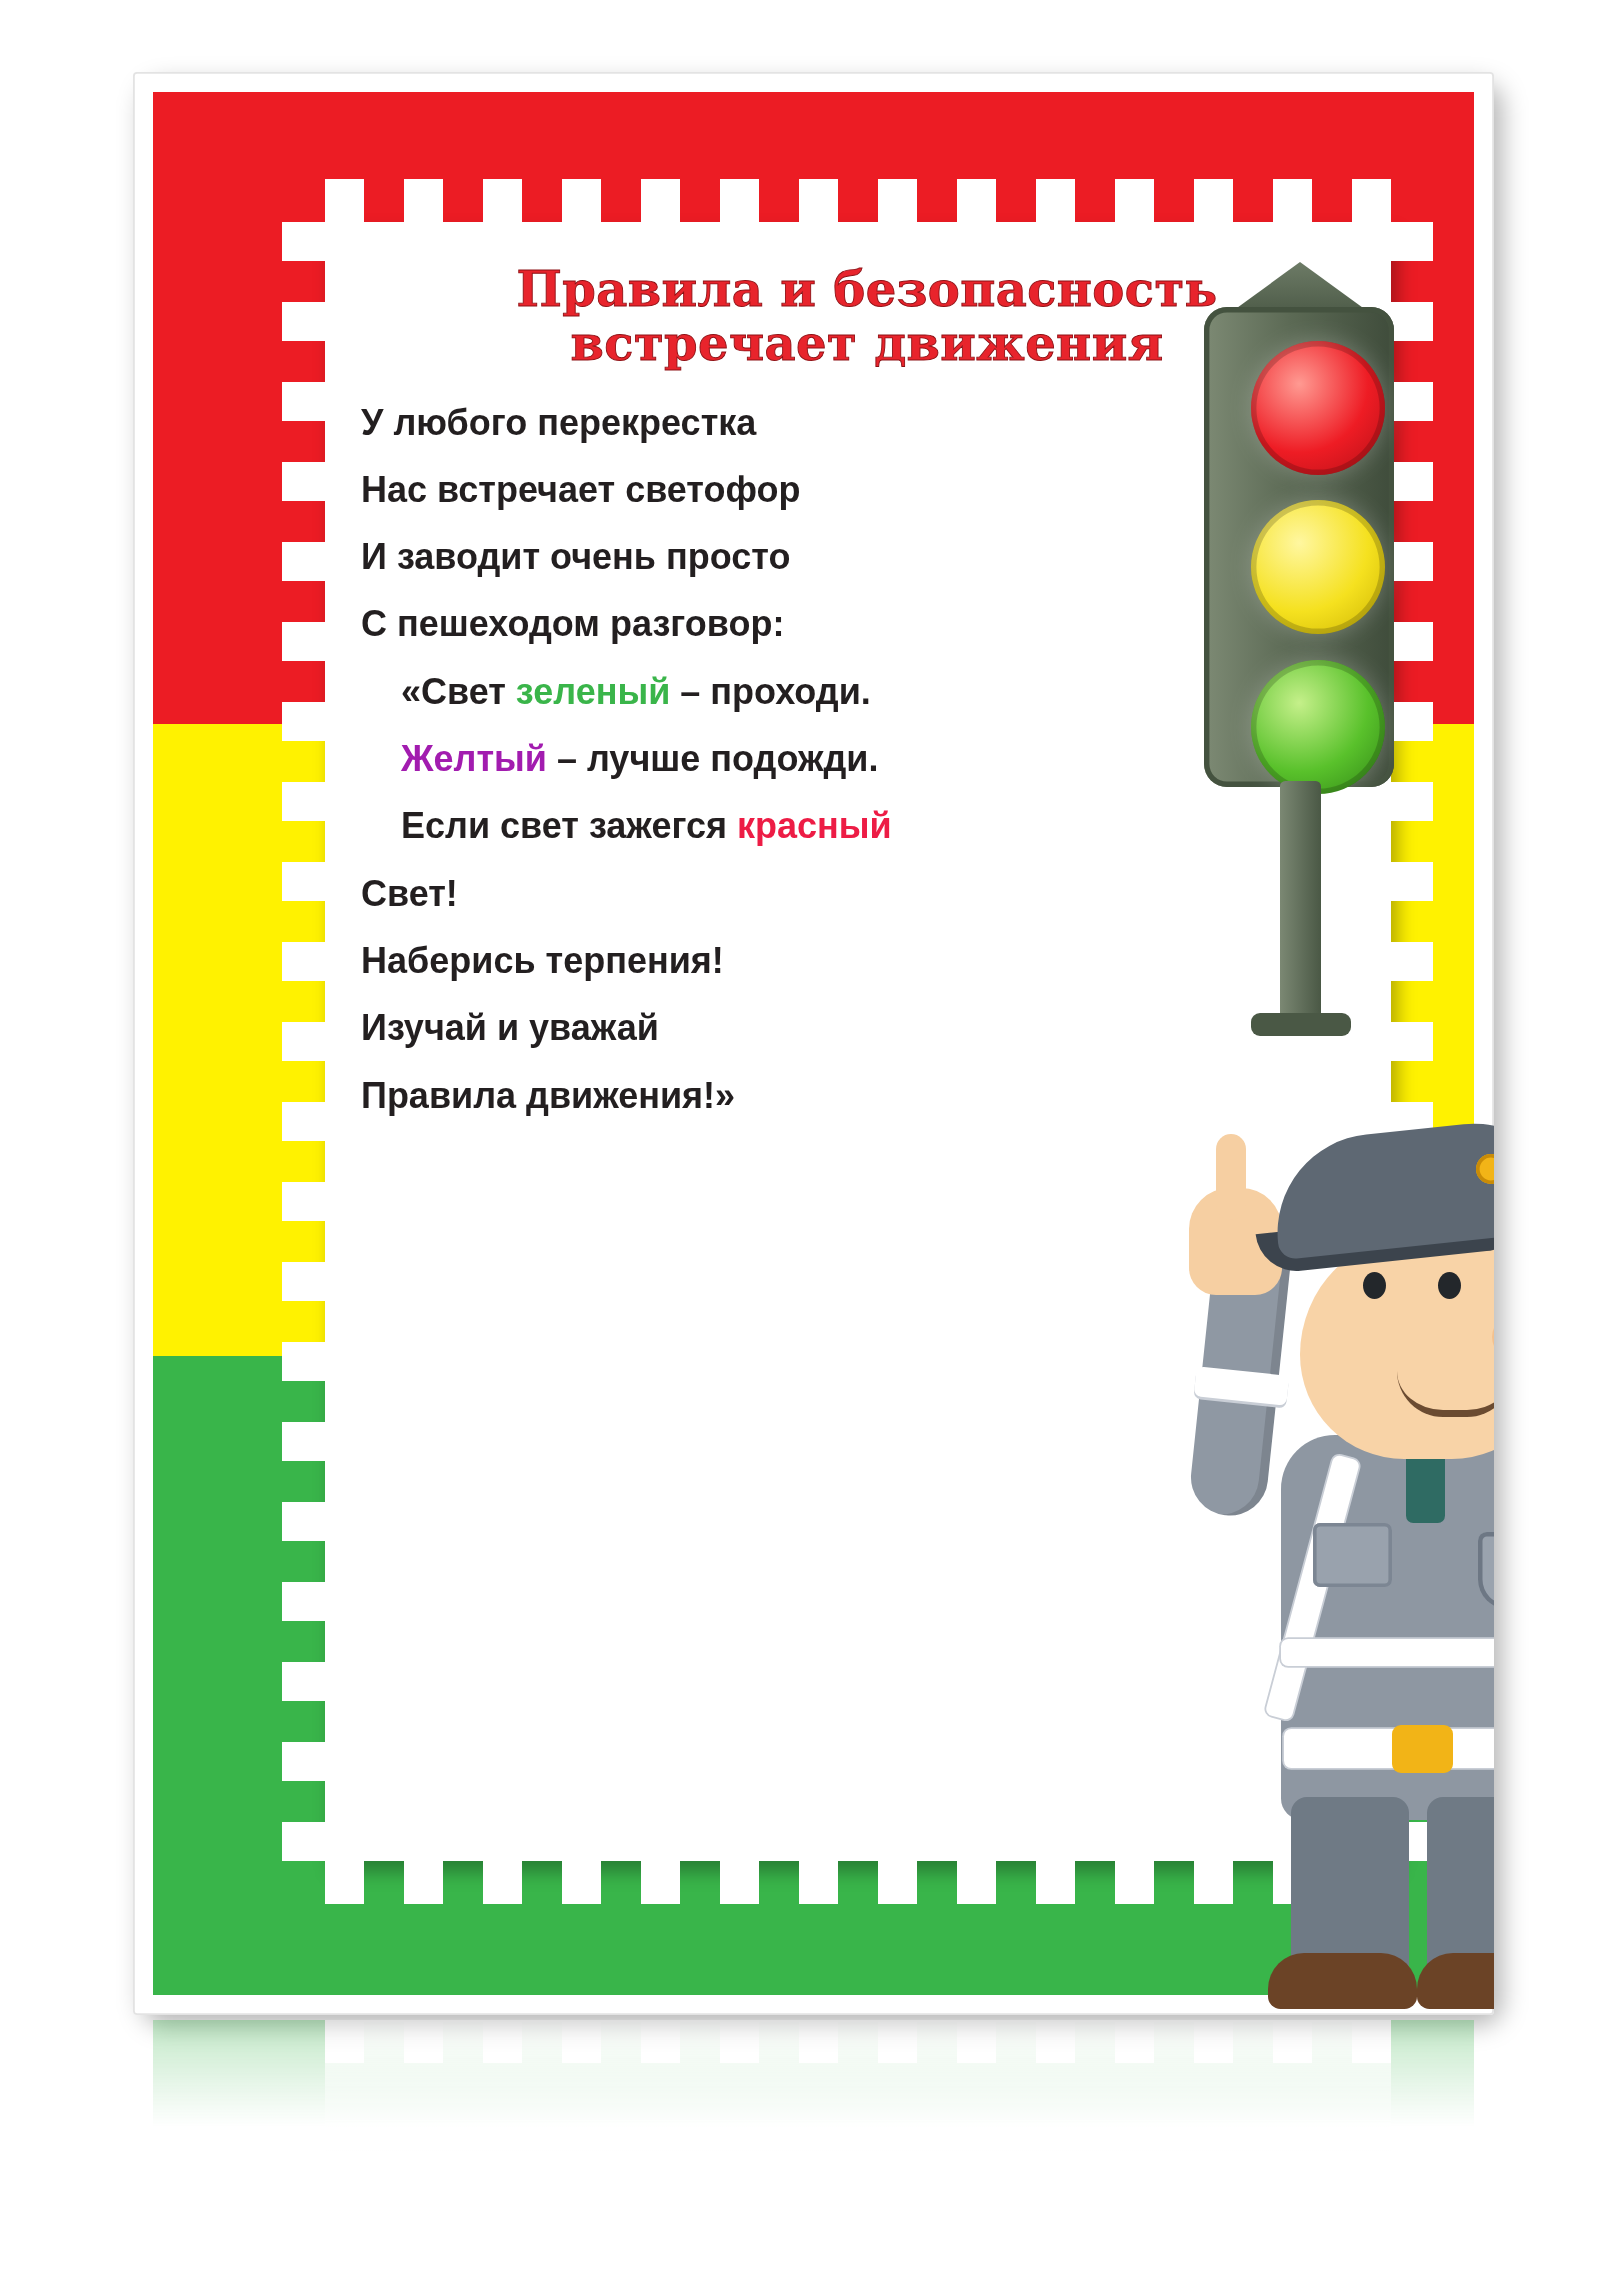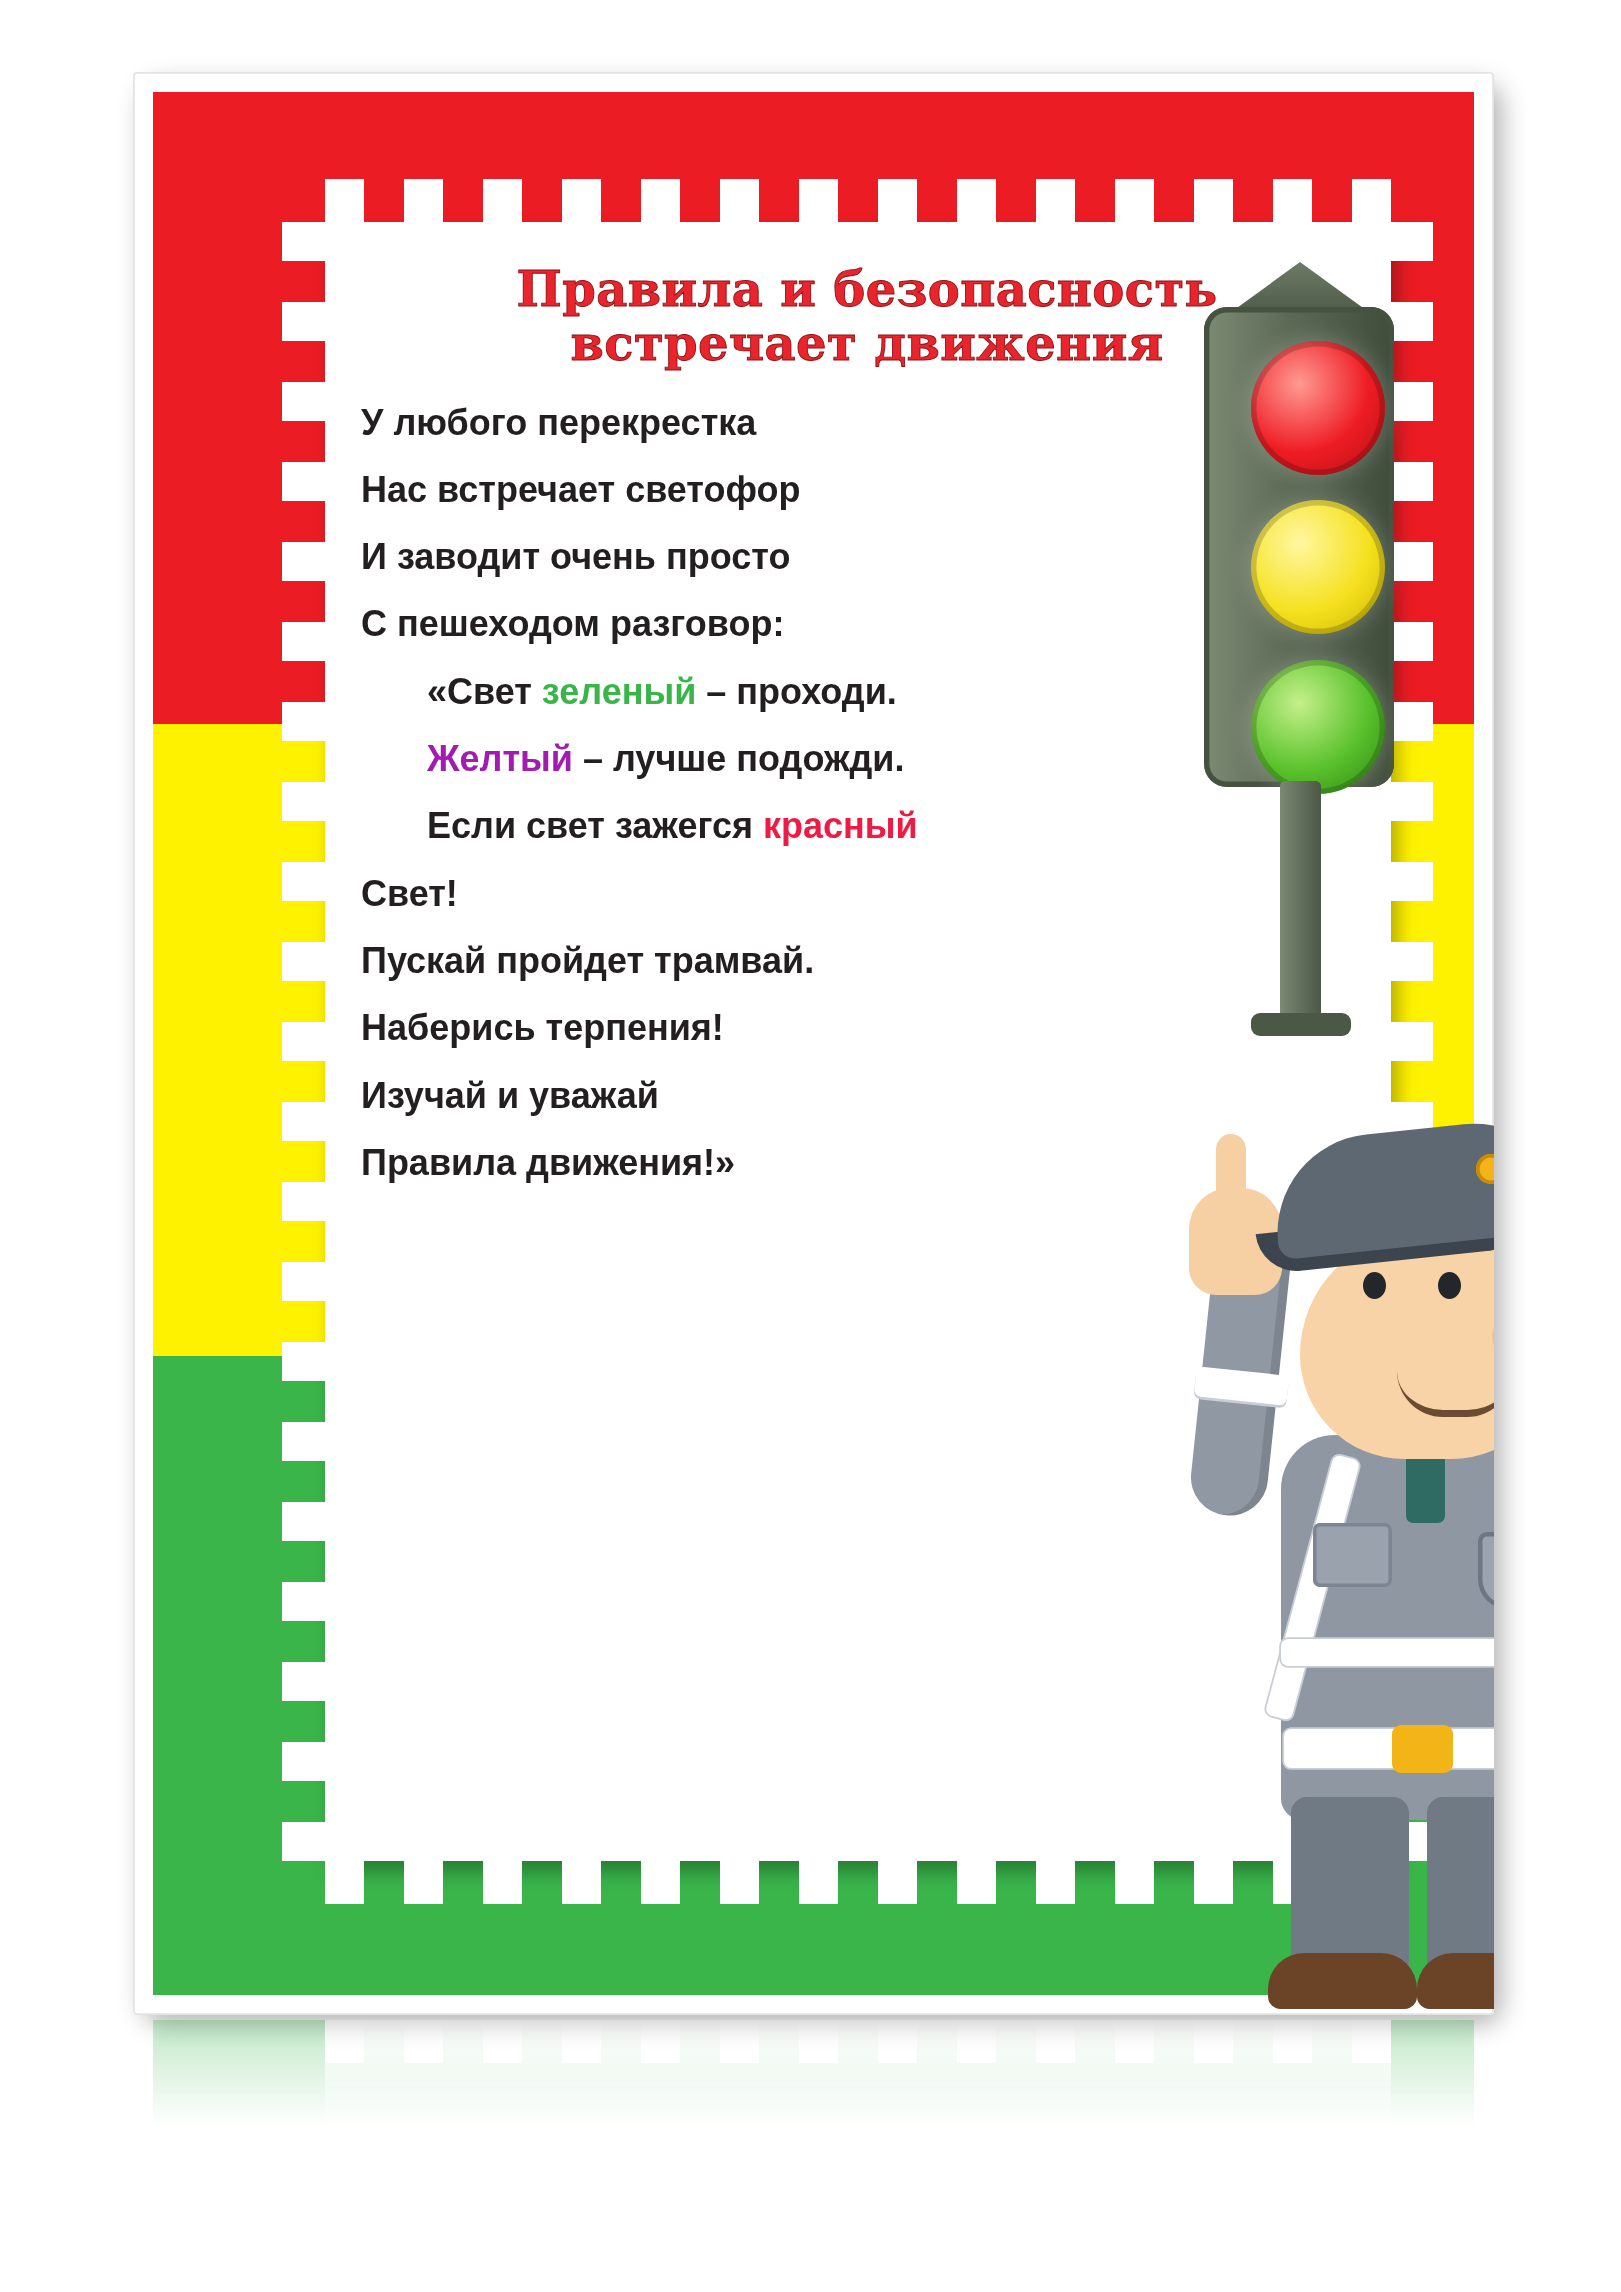--- a/index.html
+++ b/index.html
@@ -108,21 +108,21 @@
 
   .verse {
     margin: 23px 0 0 36px;
     font-family: Liberation Sans, sans-serif;
     font-size: 36px;
     line-height: 1.62;
     color: #231f20;
     font-weight: bold;
   }
   .verse p { margin: 0 0 9px 0; }
-  .verse p.indent { margin-left: 66px; }
+  .verse p.indent { margin-left: 40px; }
   .c-green  { color: #3ab54a; }
   .c-yellow { color: #a21caf; }
   .c-red    { color: #ed1c45; }
 
   
   .traffic-light {
     position: absolute;
     left: 1041px;
     top: 190px;
     width: 287px;
@@ -473,21 +473,20 @@
           <span>«Свет </span><span class="c-green">зеленый</span><span> – проходи.</span>
         </p>
         <p class="indent">
           <span></span><span class="c-yellow">Желтый</span><span> – лучше подожди.</span>
         </p>
         <p class="indent">
           <span>Если свет зажегся </span><span class="c-red">красный</span><span></span>
         </p>
 
         <p>Свет!</p>
-        <p>Пускай пройдет трамвай.</p>
         <p>Наберись терпения!</p>
         <p>Изучай и уважай</p>
         <p>Правила движения!»</p>
       </div>
     </div>
 
     <div class="traffic-light">
       <div class="tl-hood"></div>
       <div class="tl-body"></div>
       <div class="tl-lamp lamp-red"></div>

